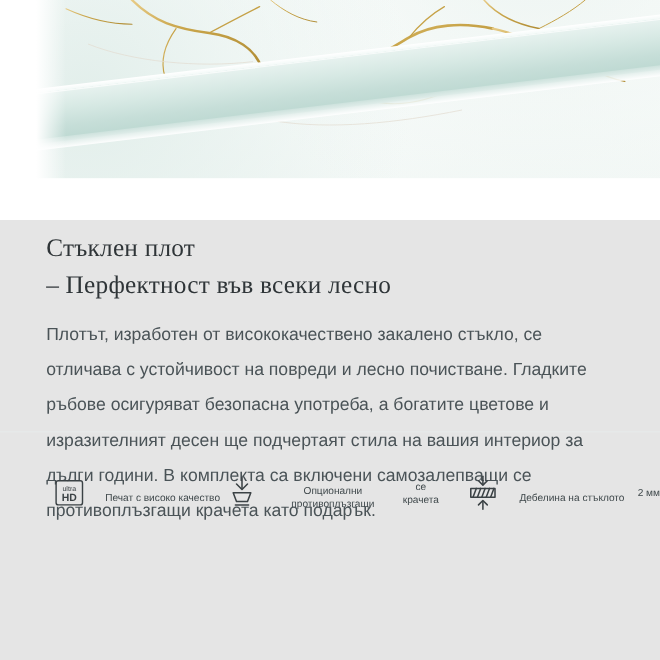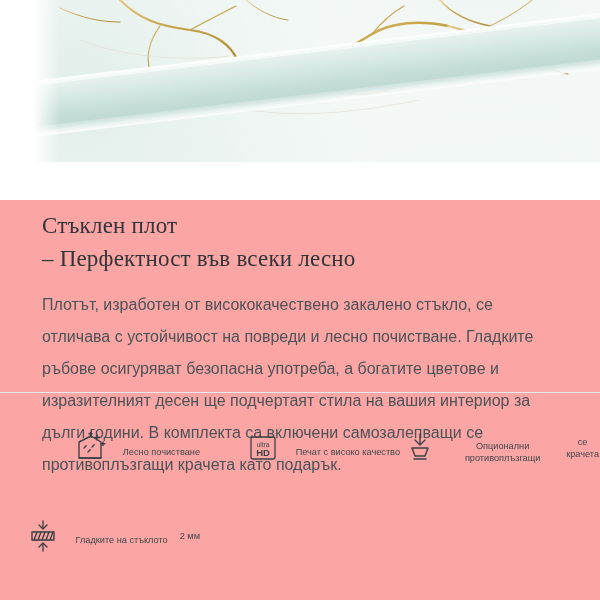--- a/index.html
+++ b/index.html
@@ -10,21 +10,21 @@
     width: 600px;
     height: 600px;
     overflow: hidden;
     background: #ffffff;
     font-family: "Liberation Sans", sans-serif;
   }
   .page {
     position: relative;
     width: 600px;
     height: 600px;
-    background: #fca5a5;
+    background: #e5e5e5;
   }
 
   
   .hero {
     position: relative;
     width: 600px;
     height: 200px;
     overflow: hidden;
     background: #ffffff;
   }
@@ -244,33 +244,20 @@
       <span>Стъклен плот</span>
       <span class="line2">– Перфектност във всеки лесно</span>
     </h1>
     <p class="body-copy">Плотът, изработен от висококачествено закалено стъкло, се отличава с устойчивост на повреди и лесно почистване. Гладките ръбове осигуряват безопасна употреба, а богатите цветове и изразителният десен ще подчертаят стила на вашия интериор за дълги години. В комплекта са включени самозалепващи се противоплъзгащи крачета като подарък.</p>
   </div>
 
   <div class="divider"></div>
 
   <div class="features">
 
-    <div class="feature">
-      <div class="feature-icon">
-        <svg width="40" height="40" viewBox="0 0 40 40" fill="none" stroke="#3b4245" stroke-width="1.4" stroke-linecap="round" stroke-linejoin="round">
-          <path d="M9 30 L9 14 L21 8 L31 14 L31 30 Z"></path>
-          <path d="M9 30 L31 30"></path>
-          <path d="M14 20 l2.2 -2.2 M18 24 l2.2 -2.2 M22 19 l2.2 -2.2"></path>
-          <path d="M27 7 l0 5 M24.5 9.5 l5 0"></path>
-          <path d="M33 14 l0 3.6 M31.2 15.8 l3.6 0"></path>
-          <path d="M20.5 4.2 l0 3 M19 5.7 l3 0"></path>
-        </svg>
-      </div>
-      <div class="feature-label">Лесно почистване</div>
-    </div>
 
     <div class="feature">
       <div class="feature-icon">
         <svg width="40" height="40" viewBox="0 0 40 40" fill="none" stroke="#3b4245" stroke-width="1.3" stroke-linejoin="round">
           <rect x="8" y="9" width="24" height="22" rx="2"></rect>
           <text x="20" y="18.5" font-family="Liberation Sans, sans-serif" font-size="6.4" fill="#3b4245" stroke="none" text-anchor="middle">ultra</text>
           <text x="20" y="27.5" font-family="Liberation Sans, sans-serif" font-size="9.5" font-weight="bold" fill="#3b4245" stroke="none" text-anchor="middle">HD</text>
         </svg>
       </div>
       <div class="feature-label">Печат с високо качество</div>
@@ -295,18 +282,18 @@
       <div class="feature-icon">
         <svg width="40" height="40" viewBox="0 0 40 40" fill="none" stroke="#3b4245" stroke-width="1.4" stroke-linecap="round" stroke-linejoin="round">
           <path d="M20 5 L20 12"></path>
           <path d="M16 9 L20 13 L24 9"></path>
           <rect x="9" y="16" width="22" height="8"></rect>
           <path d="M11 24 L14 16 M15 24 L18 16 M19 24 L22 16 M23 24 L26 16 M27 24 L30 16"></path>
           <path d="M20 35 L20 28"></path>
           <path d="M16 31 L20 27 L24 31"></path>
         </svg>
       </div>
-      <div class="feature-label">Гладките на стъклото</div>
+      <div class="feature-label">Дебелина на стъклото</div>
       <div class="feature-sub">2 мм</div>
     </div>
 
   </div>
 </div>
 
 </body></html>

